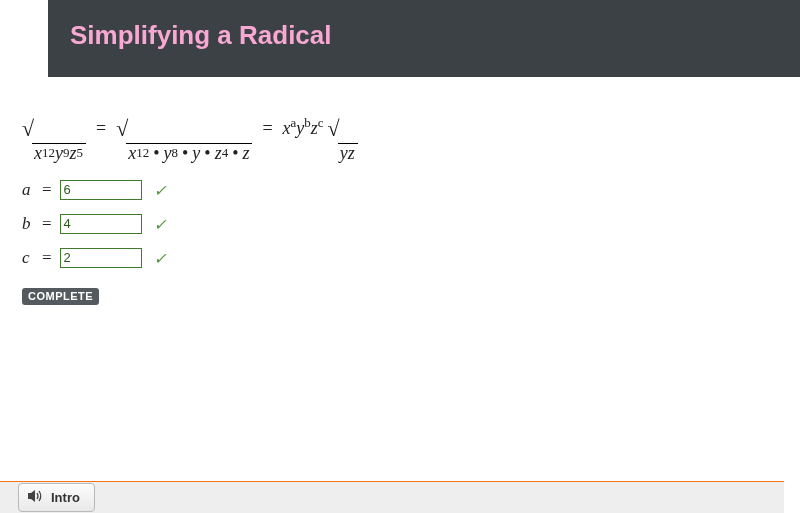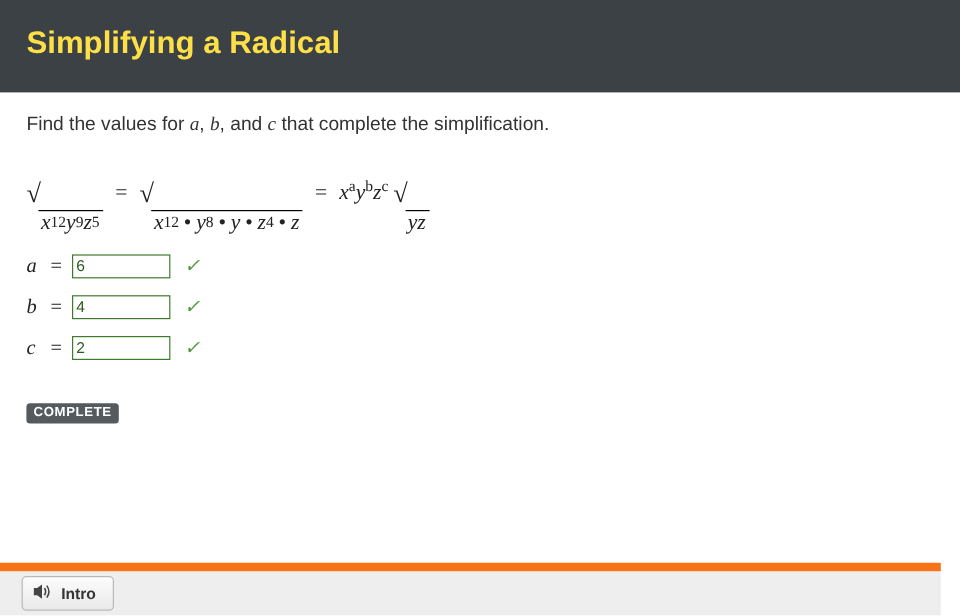--- a/index.html
+++ b/index.html
@@ -8,24 +8,25 @@
     font-family: Arial, Helvetica, sans-serif;
     width: 800px;
     height: 513px;
     background: #fff;
     color: #222;
     font-size: 15px;
     position: relative;
   }
   .header {
     background: #3c4146;
-    color: #fde047;
+    color: #f9a8d4;
     padding: 20px 22px 26px 22px;
     font-size: 26px;
     font-weight: bold;
+    margin-left: 48px;
   }
   .content {
     padding: 18px 22px 0 22px;
   }
   .prompt {
     font-size: 16px;
     color: #333;
     margin-bottom: 14px;
   }
   .ital { font-style: italic; font-family: "Times New Roman", serif; }
@@ -90,30 +91,30 @@
   }
   .complete-badge {
     display: inline-block;
     background: #555a5e;
     color: #fff;
     font-size: 11px;
     font-weight: bold;
     letter-spacing: 0.5px;
     padding: 2px 6px 3px 6px;
     border-radius: 3px;
-    margin-top: 22px;
+    margin-top: 6px;
   }
   .footer {
     position: absolute;
     left: 0;
     right: 16px;
     bottom: 0;
-    height: 44px;
+    height: 32px;
     background: #eeeeee;
-    border-top: 7px solid #f97316;
+    border-top: 1px solid #f97316;
     display: flex;
     align-items: center;
     padding: 0 18px;
   }
   .intro-btn {
     display: inline-flex;
     align-items: center;
     gap: 7px;
     height: 29px;
     padding: 0 14px 0 9px;
@@ -132,23 +133,20 @@
 </style>
 </head>
 <body>
 
 <div class="header">
   <span>Simplifying a Radical</span>
 </div>
 
 <div class="content">
 
-  <div class="prompt">
-    <span>Find the values for </span><span class="ital">a</span><span>, </span><span class="ital">b</span><span>, and </span><span class="ital">c</span><span> that complete the simplification.</span>
-  </div>
 
   <div class="math-line">
     <span class="rad-group">
       <span class="surd">√</span>
       <span class="under-rad">
         x<sup>12</sup>y<sup>9</sup>z<sup>5</sup>
       </span>
     </span>
     <span class="eq">=</span>
     <span class="rad-group">

